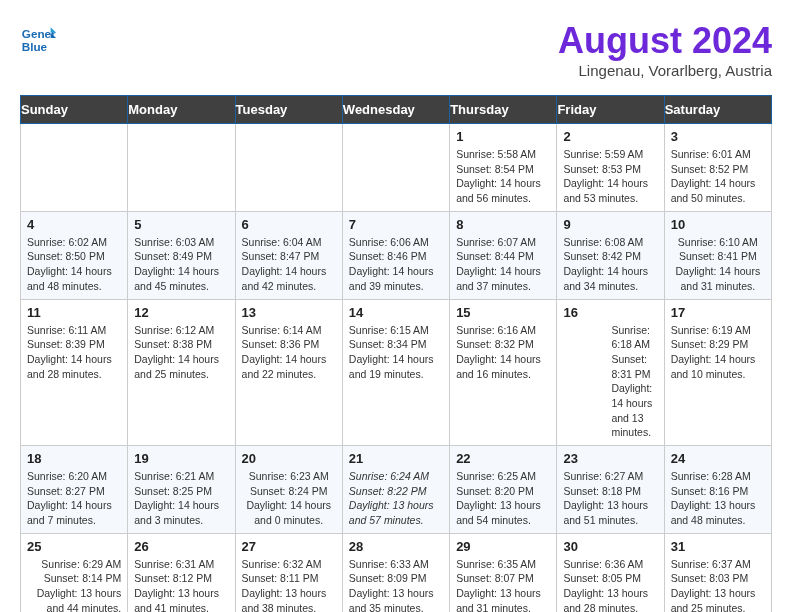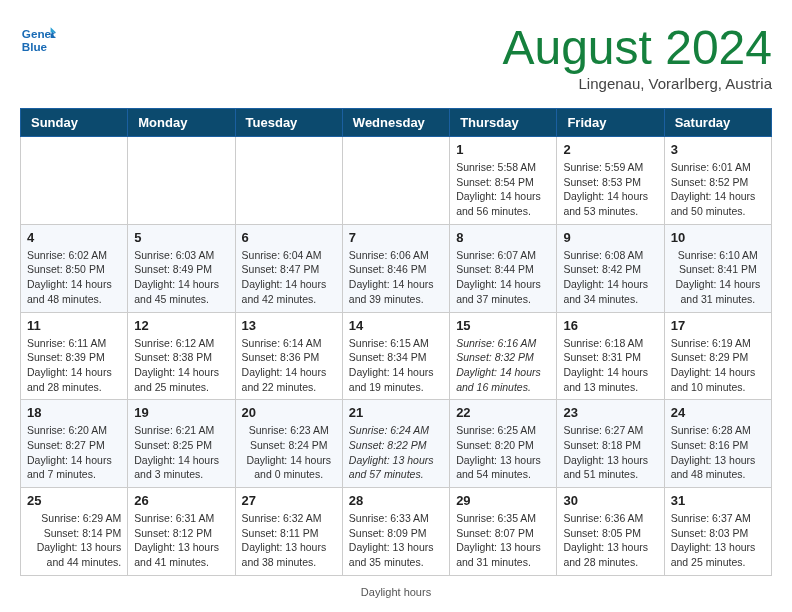--- a/index.html
+++ b/index.html
@@ -22,39 +22,39 @@
       gap: 6px;
     }
     .logo-icon {
       width: 36px;
       height: 36px;
     }
     .title-block {
       text-align: right;
     }
     .month-year {
-      font-size: 48px;
-      font-weight: normal;
-      color: #15803d;
+      font-size: 36px;
+      font-weight: bold;
+      color: #6d28d9;
     }
     .location {
       font-size: 15px;
       color: #444;
     }
     .calendar {
       width: 100%;
       border-collapse: collapse;
       border: 1px solid #ccc;
     }
     .calendar th {
-      background: #0c4a6e;
+      background: #404040;
       color: #fff;
       font-size: 13px;
       font-weight: bold;
-      padding: 6px 10px;
+      padding: 6px 0;
       text-align: left;
       border: 1px solid #1a5fa0;
     }
     .calendar td {
       border: 1px solid #ccc;
       vertical-align: top;
       padding: 5px 6px;
       font-size: 11px;
       color: #222;
       width: calc(100% / 7);
@@ -219,28 +219,28 @@
         </td>
         <td>
           <div class="day-number">14</div>
           <div class="day-info" style="white-space: pre-line;">Sunrise: 6:15 AM
 Sunset: 8:34 PM
 Daylight: 14 hours
 and 19 minutes.</div>
         </td>
         <td>
           <div class="day-number">15</div>
-          <div class="day-info" style="white-space: pre-line; font-style: italic;">Sunrise: 6:16 AM
+          <div class="day-info" style="white-space: pre-line;">Sunrise: 6:16 AM
 Sunset: 8:32 PM
 Daylight: 14 hours
 and 16 minutes.</div>
         </td>
         <td>
           <div class="day-number">16</div>
-          <div class="day-info" style="white-space: pre-line;">Sunrise: 6:18 AM
+          <div class="day-info" style="white-space: pre-line; margin-left: 48px;">Sunrise: 6:18 AM
 Sunset: 8:31 PM
 Daylight: 14 hours
 and 13 minutes.</div>
         </td>
         <td>
           <div class="day-number">17</div>
           <div class="day-info" style="white-space: pre-line;">Sunrise: 6:19 AM
 Sunset: 8:29 PM
 Daylight: 14 hours
 and 10 minutes.</div>

